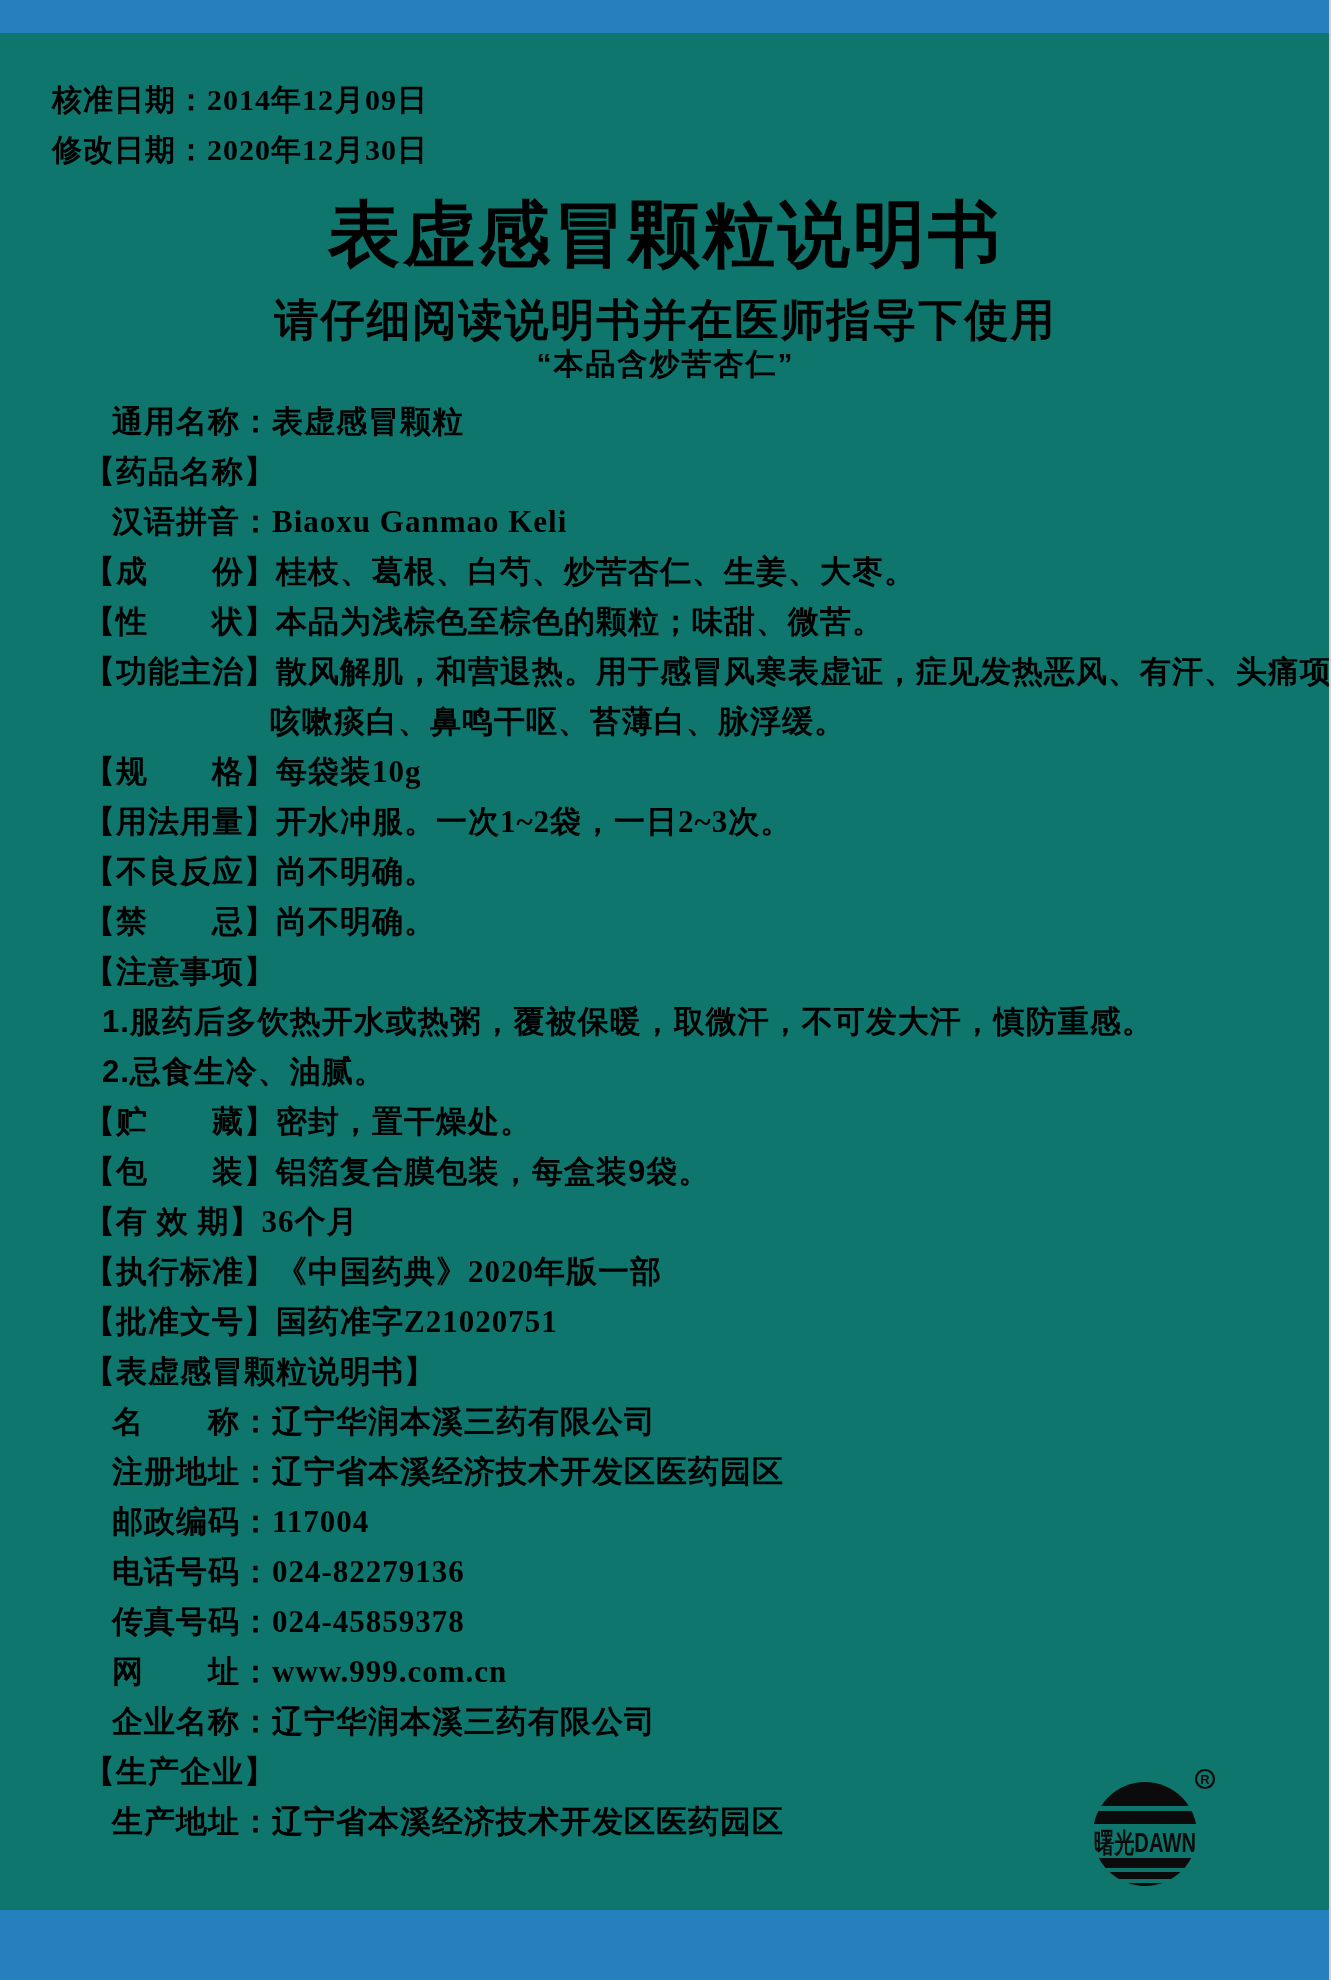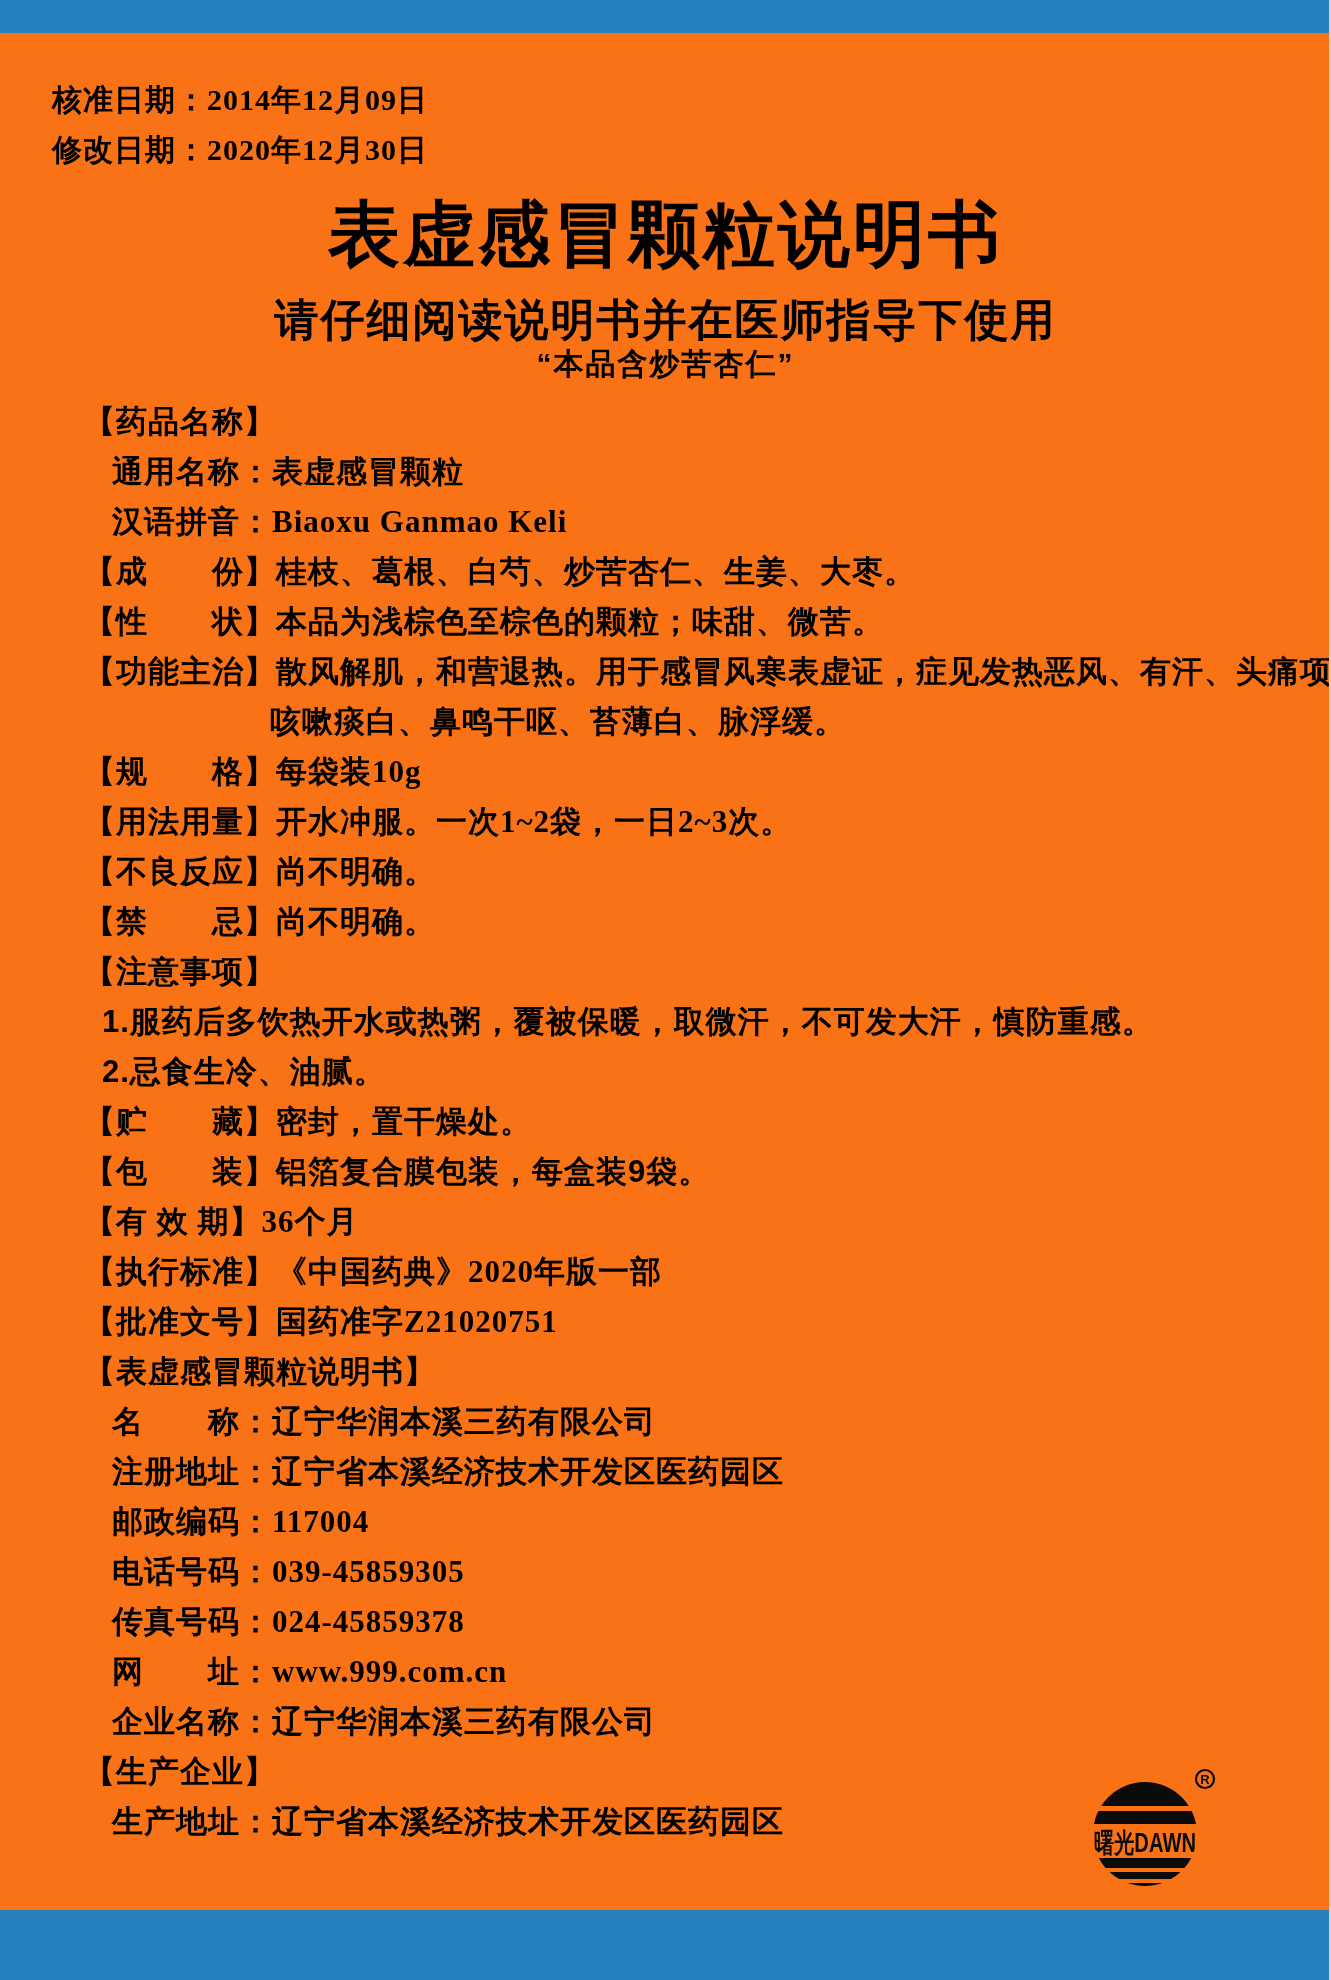--- a/index.html
+++ b/index.html
@@ -1,19 +1,19 @@
 <!DOCTYPE html>
 <html><head>
 <meta charset="utf-8">
 <style>
   html,body{margin:0;padding:0;background:#fff;}
   .page{
     position:relative;
     width:1331px;height:1980px;
-    background:#f97316;
+    background:#0f766e;
     overflow:hidden;
     color:#000;
     font-weight:bold;
   }
   .bar-top{position:absolute;top:0;left:0;width:100%;height:33px;background:#2580bd;}
   .bar-bottom{position:absolute;bottom:0;left:0;width:100%;height:70px;background:#2580bd;}
   .edge-right{position:absolute;top:0;right:0;width:2px;height:100%;background:#f0c6c8;}
 
   .dates{
     padding:75px 0 0 52px;
@@ -63,22 +63,22 @@
   <div class="dates">
     <div><span>核准日期：</span><span>2014年12月09日</span></div>
     <div><span>修改日期：</span><span>2020年12月30日</span></div>
   </div>
 
   <div class="title">表虚感冒颗粒说明书</div>
   <div class="sub1">请仔细阅读说明书并在医师指导下使用</div>
   <div class="sub2">“本品含炒苦杏仁”</div>
 
   <div class="rows" id="rows">
+      <div class="line f-serif ind-item">通用名称：表虚感冒颗粒</div>
       <div class="line f-serif ind-none">【药品名称】</div>
-      <div class="line f-serif ind-item">通用名称：表虚感冒颗粒</div>
       <div class="line f-serif ind-item">汉语拼音：Biaoxu Ganmao Keli</div>
       <div class="line f-serif ind-none">【成　　份】桂枝、葛根、白芍、炒苦杏仁、生姜、大枣。</div>
       <div class="line f-serif ind-none">【性　　状】本品为浅棕色至棕色的颗粒；味甜、微苦。</div>
       <div class="line f-serif ind-none">【功能主治】散风解肌，和营退热。用于感冒风寒表虚证，症见发热恶风、有汗、头痛项强、</div>
       <div class="line f-serif ind-hang">咳嗽痰白、鼻鸣干呕、苔薄白、脉浮缓。</div>
       <div class="line f-serif ind-none">【规　　格】每袋装10g</div>
       <div class="line f-serif ind-none">【用法用量】开水冲服。一次1~2袋，一日2~3次。</div>
       <div class="line f-sans ind-none">【不良反应】尚不明确。</div>
       <div class="line f-sans ind-none">【禁　　忌】尚不明确。</div>
       <div class="line f-sans ind-none">【注意事项】</div>
@@ -86,21 +86,21 @@
       <div class="line f-sans ind-note">2.忌食生冷、油腻。</div>
       <div class="line f-serif ind-none">【贮　　藏】密封，置干燥处。</div>
       <div class="line f-sans ind-none">【包　　装】铝箔复合膜包装，每盒装9袋。</div>
       <div class="line f-serif ind-none">【有 效 期】36个月</div>
       <div class="line f-serif ind-none">【执行标准】《中国药典》2020年版一部</div>
       <div class="line f-serif ind-none">【批准文号】国药准字Z21020751</div>
       <div class="line f-serif ind-none">【表虚感冒颗粒说明书】</div>
       <div class="line f-serif ind-item">名　　称：辽宁华润本溪三药有限公司</div>
       <div class="line f-serif ind-item">注册地址：辽宁省本溪经济技术开发区医药园区</div>
       <div class="line f-serif ind-item">邮政编码：117004</div>
-      <div class="line f-serif ind-item">电话号码：039-45859305</div>
+      <div class="line f-serif ind-item">电话号码：024-82279136</div>
       <div class="line f-serif ind-item">传真号码：024-45859378</div>
       <div class="line f-serif ind-item">网　　址：www.999.com.cn</div>
       <div class="line f-serif ind-item">企业名称：辽宁华润本溪三药有限公司</div>
       <div class="line f-serif ind-none">【生产企业】</div>
       <div class="line f-serif ind-item">生产地址：辽宁省本溪经济技术开发区医药园区</div>
     </div>
 
   <svg class="logo" viewBox="0 0 126 126" xmlns="http://www.w3.org/2000/svg">
     <defs>
       <clipPath id="logo-circle">

